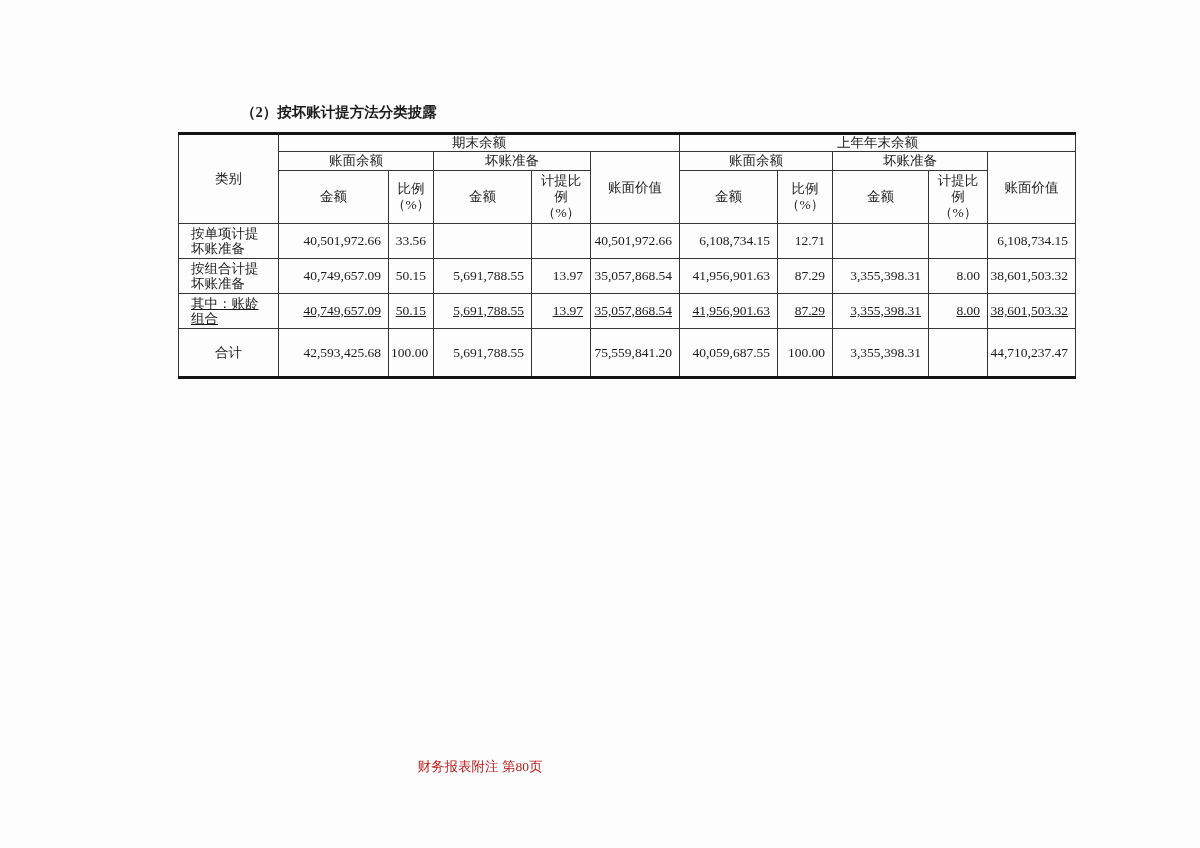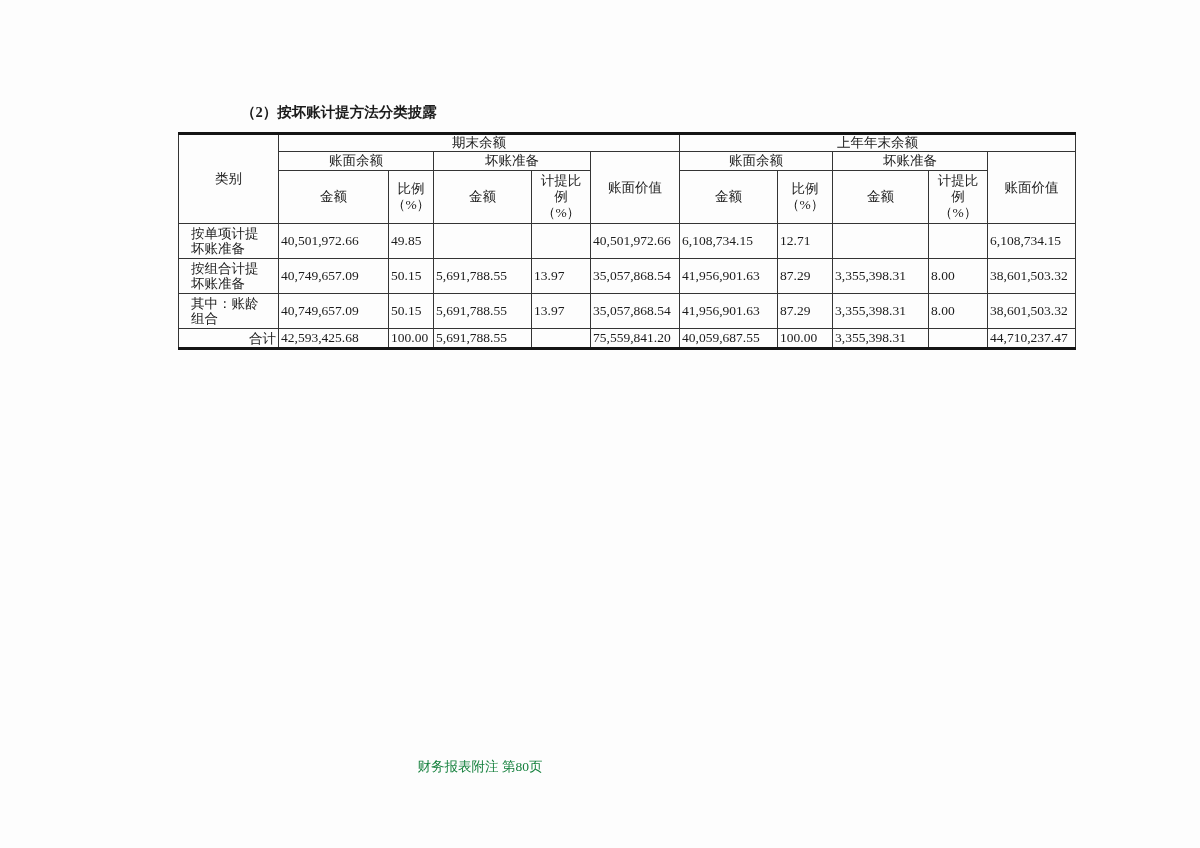--- a/index.html
+++ b/index.html
@@ -40,39 +40,40 @@
     line-height: 16px;
     margin-top: 24px;
   }
   .fin td { vertical-align: middle; }
   .wrap { white-space: pre-line; }
   tr.hr1 th { height: 13px; line-height: 14px; }
   tr.hr2 th { height: 15px; }
   tr.hr3 th { height: 50px; }
   tr.dr1 { height: 33px; }
   tr.dr2 { height: 34px; margin-top: 7px; }
-  tr.dr3 { height: 34px; }
+  tr.dr3 { height: 34px; text-decoration: underline; }
   tr.dr4 { height: 16px; }
   td.lab {
     text-align: left;
     padding: 2px 12px;
     line-height: 15px;
   }
-  td.lab-total { text-align: right; padding: 1px 2px; }
+  td.lab-total { text-align: center; padding: 16px 2px; }
   td.num {
+    text-align: right;
     padding: 1px 7px 1px 2px;
     white-space: nowrap;
   }
   .page-footer {
     position: absolute;
     left: 0; top: 758px;
     width: 960px;
     text-align: center;
     font-size: 13.5px;
-    color: #15803d;
+    color: #b91c1c;
   }
 </style>
 </head>
 <body>
 
 <div class="doc-title">（2）按坏账计提方法分类披露</div>
 
 <table class="fin">
   <colgroup>
     <col style="width:100px">
@@ -115,21 +116,21 @@
       <th>金额</th>
       <th class="wrap">计提比
 例
 （%）</th>
     </tr>
   </thead>
   <tbody>
     <tr class="dr1">
       <td class="lab">按单项计提坏账准备</td>
       <td class="num">40,501,972.66</td>
-      <td class="num">49.85</td>
+      <td class="num">33.56</td>
       <td class="num"></td>
       <td class="num"></td>
       <td class="num">40,501,972.66</td>
       <td class="num">6,108,734.15</td>
       <td class="num">12.71</td>
       <td class="num"></td>
       <td class="num"></td>
       <td class="num">6,108,734.15</td>
     </tr>
     <tr class="dr2">

